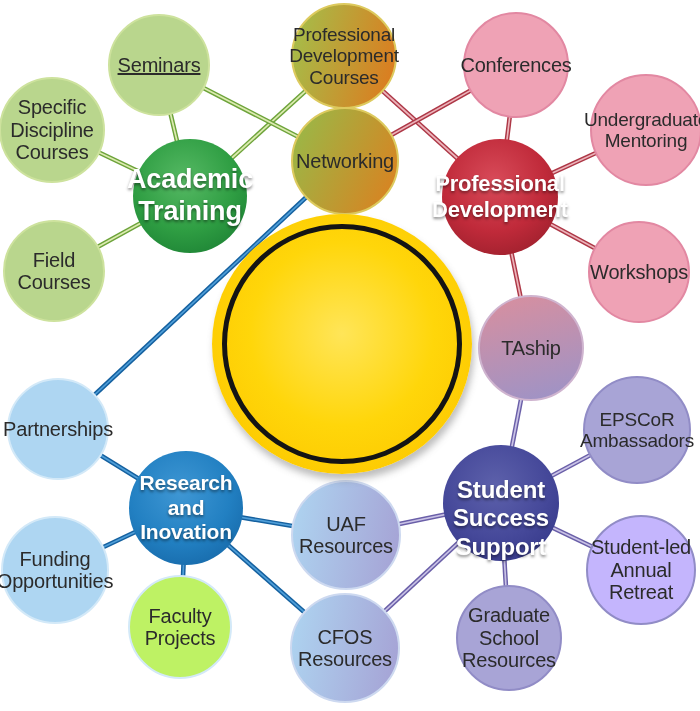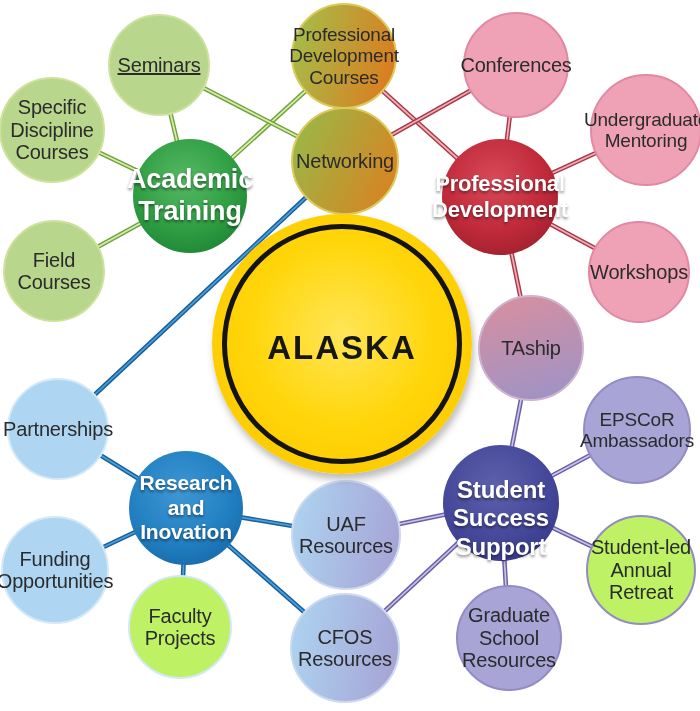--- a/index.html
+++ b/index.html
@@ -166,21 +166,21 @@
 Mentoring</span></div>
       <div class="node hub n-pdhub" style="left: 442px; top: 139px; height: 116px; width: 116px; background: radial-gradient(circle at 45% 36%, rgb(216, 75, 89) 0%, rgb(192, 42, 58) 52%, rgb(140, 27, 38) 100%);"><span>Professional
 Development</span></div>
       <div class="node sat n-workshops" style="left: 588px; top: 221px; height: 102px; width: 102px; background: rgb(239, 162, 181); border: 2px solid rgb(226, 136, 162);"><span>Workshops</span></div>
       <div class="node shared n-taship" style="left: 478px; top: 295px; height: 106px; width: 106px; background: linear-gradient(165deg, rgb(217, 143, 158) 0%, rgb(155, 147, 200) 100%); border: 2px solid rgb(207, 180, 207);"><span>TAship</span></div>
       <div class="node sat n-epscor" style="left: 583px; top: 376px; height: 108px; width: 108px; background: rgb(168, 164, 214); border: 2px solid rgb(145, 140, 198);"><span>EPSCoR
 Ambassadors</span></div>
       <div class="node hub n-studenthub" style="left: 443px; top: 445px; height: 116px; width: 116px; background: radial-gradient(circle at 45% 36%, rgb(93, 97, 171) 0%, rgb(70, 73, 154) 52%, rgb(46, 49, 130) 100%);"><span>Student
 Success
 Support</span></div>
-      <div class="node sat n-retreat" style="left: 586px; top: 515px; height: 110px; width: 110px; background: #bef264; border: 2px solid rgb(145, 140, 198);"><span>Student-led
+      <div class="node sat n-retreat" style="left: 586px; top: 515px; height: 110px; width: 110px; background: #c4b5fd; border: 2px solid rgb(145, 140, 198);"><span>Student-led
 Annual
 Retreat</span></div>
       <div class="node sat n-gradschool" style="left: 456px; top: 585px; height: 106px; width: 106px; background: rgb(168, 164, 214); border: 2px solid rgb(145, 140, 198);"><span>Graduate
 School
 Resources</span></div>
       <div class="node shared n-cfos" style="left: 290px; top: 593px; height: 110px; width: 110px; background: linear-gradient(100deg, rgb(174, 213, 241) 0%, rgb(165, 161, 212) 100%); border: 2px solid rgb(205, 217, 240);"><span>CFOS
 Resources</span></div>
       <div class="node shared n-uaf" style="left: 291px; top: 480px; height: 110px; width: 110px; background: linear-gradient(100deg, rgb(174, 213, 241) 0%, rgb(165, 161, 212) 100%); border: 2px solid rgb(205, 217, 240);"><span>UAF
 Resources</span></div>
       <div class="node hub n-research" style="left: 129px; top: 451px; height: 114px; width: 114px; background: radial-gradient(circle at 45% 36%, rgb(63, 151, 212) 0%, rgb(34, 128, 194) 52%, rgb(17, 94, 157) 100%);"><span>Research
@@ -188,16 +188,15 @@
 Inovation</span></div>
       <div class="node sat n-faculty" style="left: 128px; top: 575px; height: 104px; width: 104px; background: #bef264; border: 2px solid rgb(211, 233, 248);"><span>Faculty
 Projects</span></div>
       <div class="node sat n-funding" style="left: 1px; top: 516px; height: 108px; width: 108px; background: rgb(174, 214, 242); border: 2px solid rgb(211, 233, 248);"><span>Funding
 Opportunities</span></div>
       <div class="node sat n-partnerships" style="left: 7px; top: 378px; height: 102px; width: 102px; background: rgb(174, 214, 242); border: 2px solid rgb(211, 233, 248);"><span>Partnerships</span></div>
     </div>
 
   <div id="center-node" class="node-center">
     <div id="center-ring">
-      <div id="center-subtitle">ALASKA</div>
     </div>
   </div>
 </div>
 
 </body></html>

